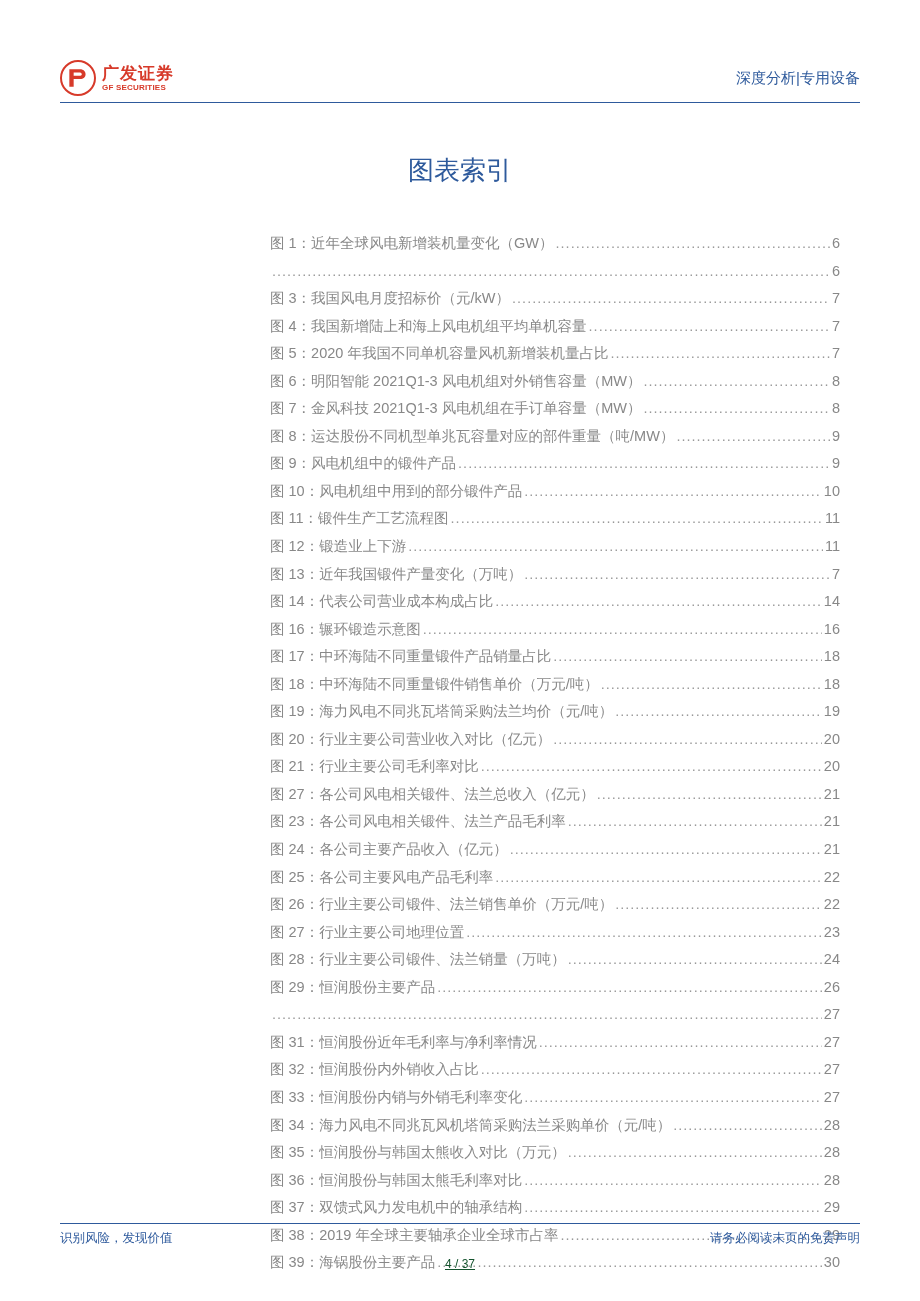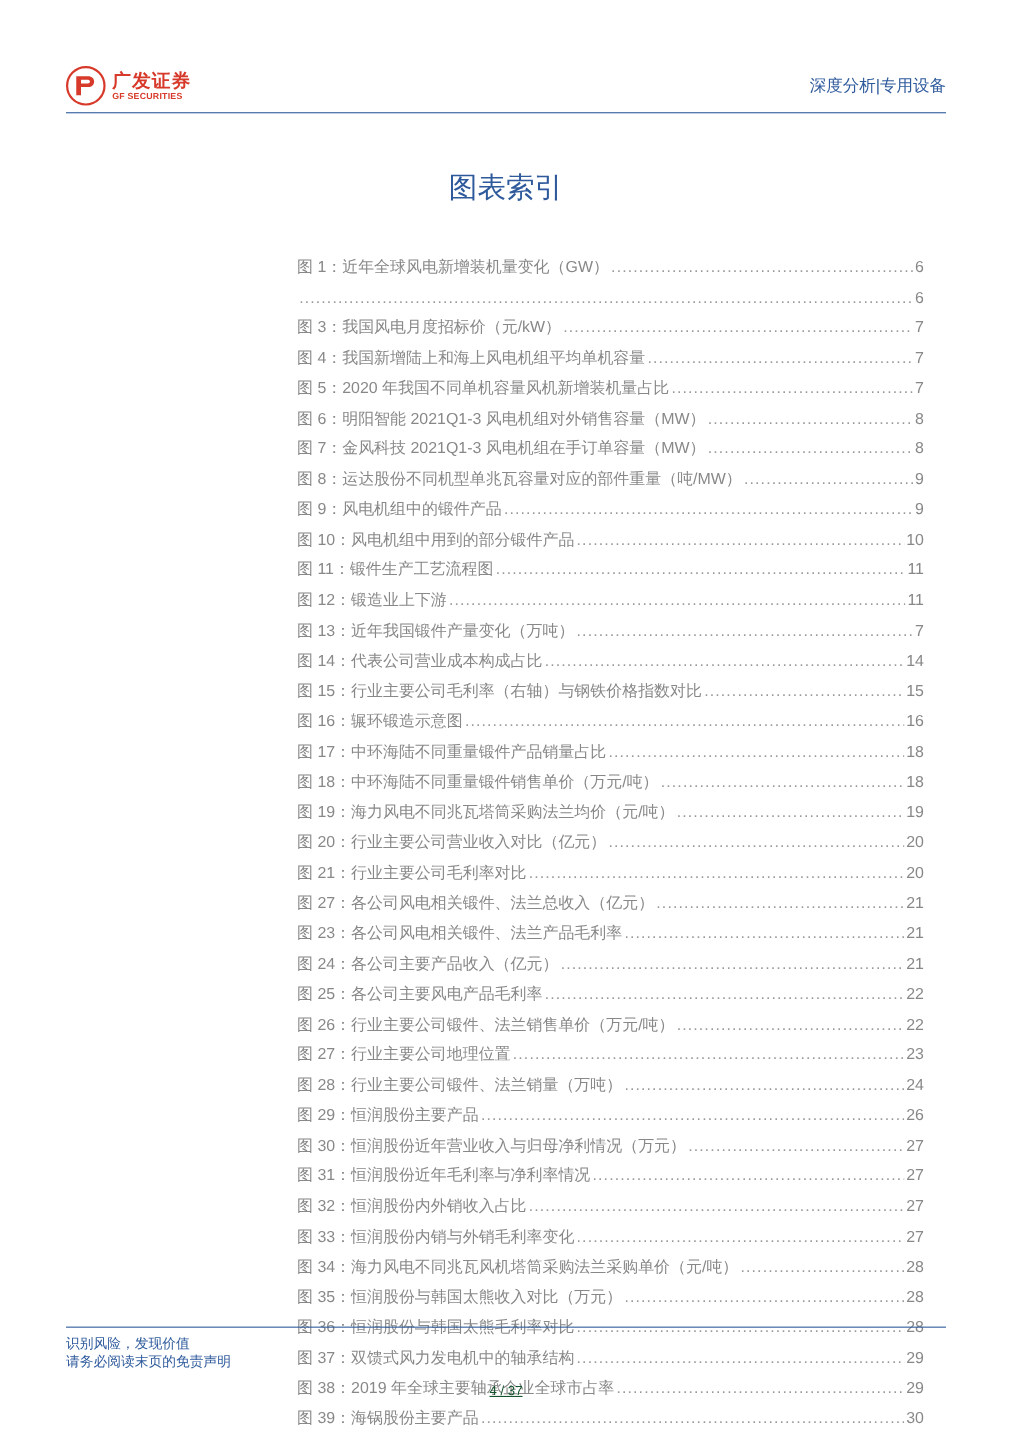--- a/index.html
+++ b/index.html
@@ -82,21 +82,20 @@
     right: 60px;
     bottom: 30px;
   }
   .footer-line {
     border-top: 1px solid #2e5a9c;
     padding-top: 6px;
     display: flex;
     justify-content: space-between;
     font-size: 12.5px;
     color: #2e5a9c;
-    flex-direction: column;
   }
   .footer-page {
     text-align: center;
     margin-top: 10px;
     font-size: 12px;
     color: #14532d;
     text-decoration: underline;
   }
 </style>
 </head>
@@ -185,25 +184,20 @@
         <span class="toc-label">图 13：近年我国锻件产量变化（万吨）</span>
         <span class="toc-dots"></span>
         <span class="toc-page">7</span>
       </div>
       <div class="toc-row">
         <span class="toc-label">图 14：代表公司营业成本构成占比</span>
         <span class="toc-dots"></span>
         <span class="toc-page">14</span>
       </div>
       <div class="toc-row">
-        <span class="toc-label">图 15：行业主要公司毛利率（右轴）与钢铁价格指数对比</span>
-        <span class="toc-dots"></span>
-        <span class="toc-page">15</span>
-      </div>
-      <div class="toc-row">
         <span class="toc-label">图 16：辗环锻造示意图</span>
         <span class="toc-dots"></span>
         <span class="toc-page">16</span>
       </div>
       <div class="toc-row">
         <span class="toc-label">图 17：中环海陆不同重量锻件产品销量占比</span>
         <span class="toc-dots"></span>
         <span class="toc-page">18</span>
       </div>
       <div class="toc-row">
@@ -260,21 +254,20 @@
         <span class="toc-label">图 28：行业主要公司锻件、法兰销量（万吨）</span>
         <span class="toc-dots"></span>
         <span class="toc-page">24</span>
       </div>
       <div class="toc-row">
         <span class="toc-label">图 29：恒润股份主要产品</span>
         <span class="toc-dots"></span>
         <span class="toc-page">26</span>
       </div>
       <div class="toc-row">
-        <span class="toc-label">图 30：恒润股份近年营业收入与归母净利情况（万元）</span>
         <span class="toc-dots"></span>
         <span class="toc-page">27</span>
       </div>
       <div class="toc-row">
         <span class="toc-label">图 31：恒润股份近年毛利率与净利率情况</span>
         <span class="toc-dots"></span>
         <span class="toc-page">27</span>
       </div>
       <div class="toc-row">
         <span class="toc-label">图 32：恒润股份内外销收入占比</span>

